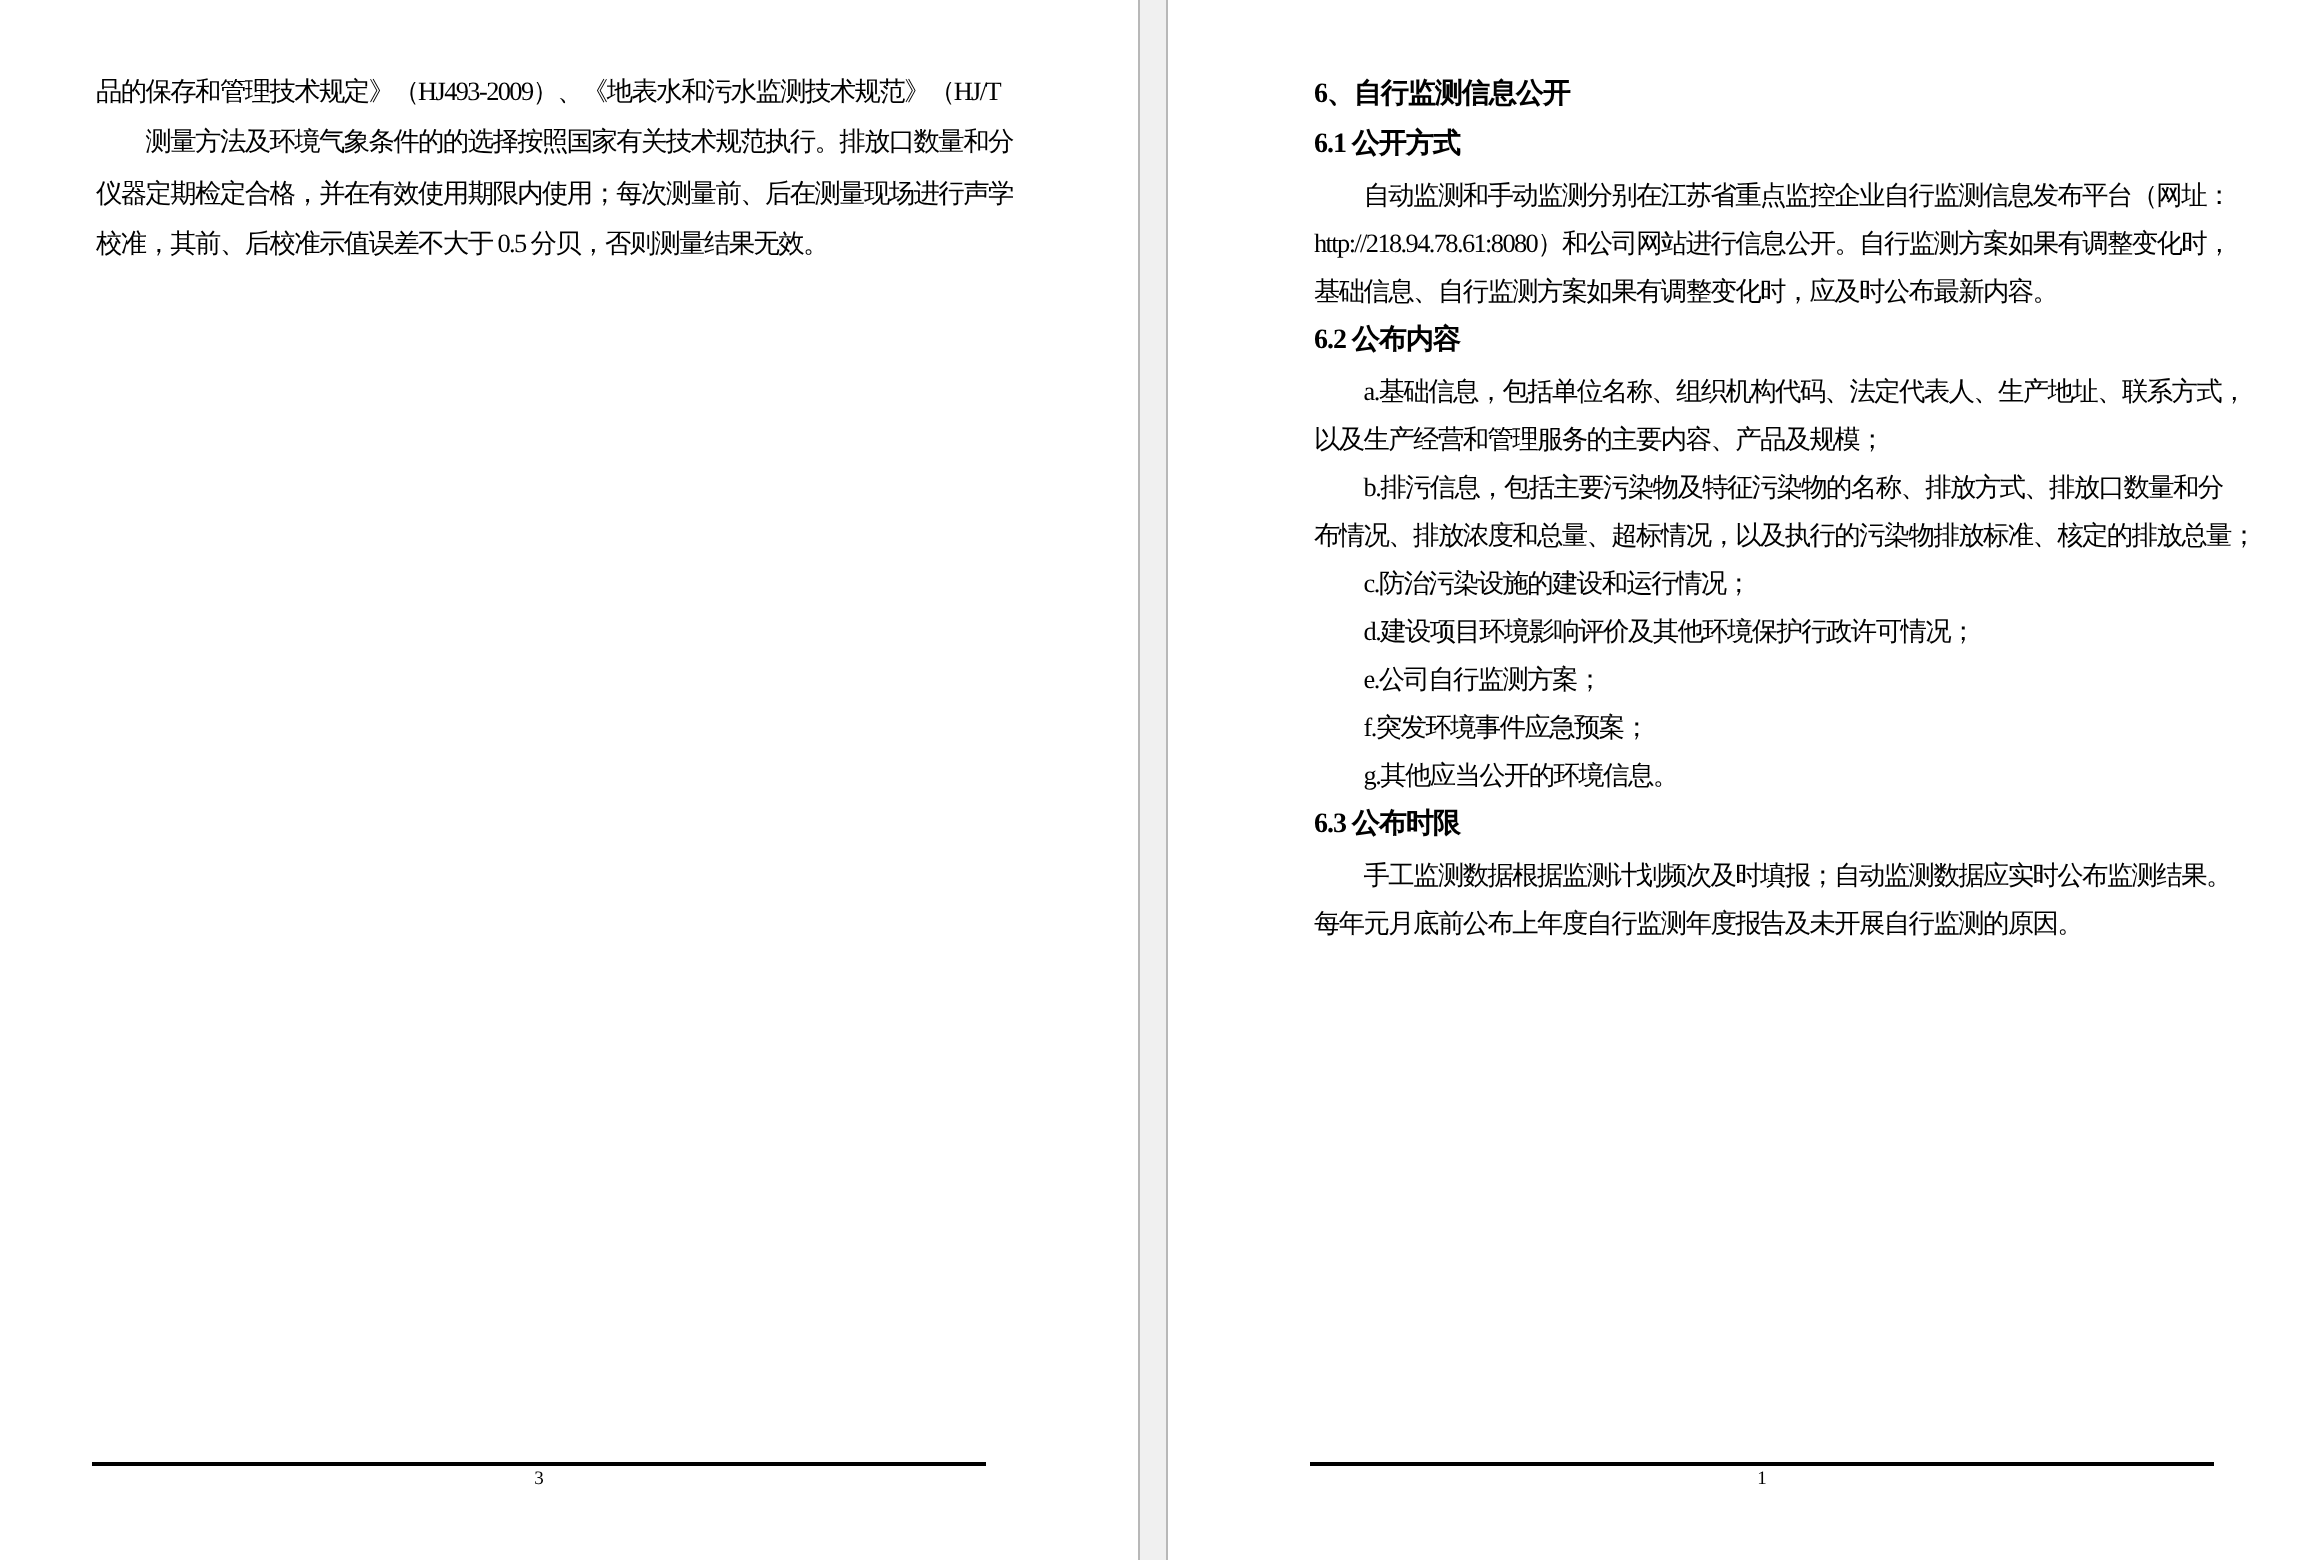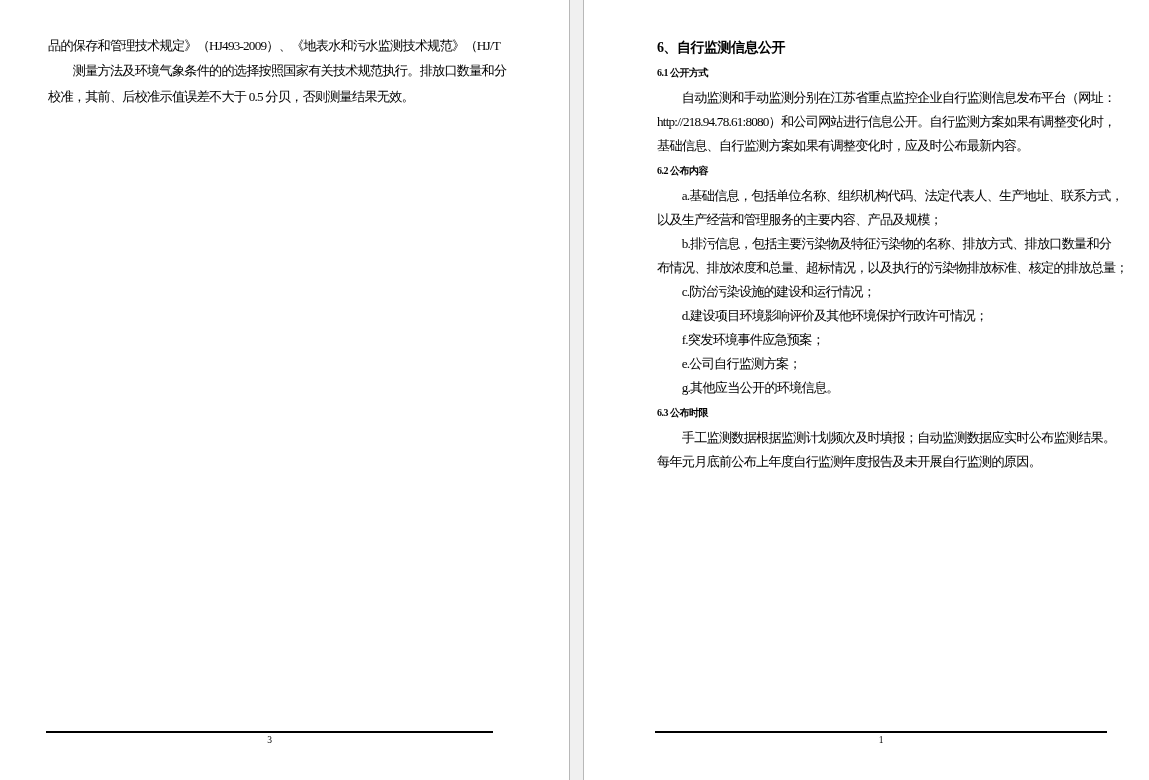--- a/index.html
+++ b/index.html
@@ -38,21 +38,21 @@
     white-space: nowrap;
   }
   .content-left  .line { line-height: 25.3px; }
   .content-right .line { line-height: 24px; }
   .h1 {
     font-size: 14px; font-weight: bold;
     letter-spacing: -0.5px; line-height: 24px;
     white-space: nowrap;
   }
   .h2 {
-    font-size: 10px; font-weight: bold;
+    font-size: 14px; font-weight: bold;
     letter-spacing: -0.5px; line-height: 26px;
     white-space: nowrap;
   }
   .footer-rule {
     position: absolute; top: 731px; height: 0;
     border-top: 2px solid #000000;
   }
   .footer-rule-left  { left: 46px; width: 447px; }
   .footer-rule-right { left: 71px; width: 452px; }
   .page-num {
@@ -65,20 +65,21 @@
 </style>
 </head>
 <body>
 
 <div class="screen">
 
   <div class="page page-left">
     <div class="content content-left">
         <div class="line">品的保存和管理技术规定》（HJ493-2009）、《地表水和污水监测技术规范》（HJ/T</div>
         <div class="line">　　测量方法及环境气象条件的的选择按照国家有关技术规范执行。排放口数量和分</div>
+        <div class="line">仪器定期检定合格，并在有效使用期限内使用；每次测量前、后在测量现场进行声学</div>
         <div class="line">校准，其前、后校准示值误差不大于 0.5 分贝，否则测量结果无效。</div>
       </div>
     <div class="footer-rule footer-rule-left"></div>
     <div class="page-num page-num-left">3</div>
   </div>
 
   <div class="page-gap"></div>
 
   <div class="page page-right">
     <div class="content content-right">
@@ -87,22 +88,22 @@
         <div class="line">　　自动监测和手动监测分别在江苏省重点监控企业自行监测信息发布平台（网址：</div>
         <div class="line">http://218.94.78.61:8080）和公司网站进行信息公开。自行监测方案如果有调整变化时，</div>
         <div class="line">基础信息、自行监测方案如果有调整变化时，应及时公布最新内容。</div>
         <div class="h2">6.2 公布内容</div>
         <div class="line">　　a.基础信息，包括单位名称、组织机构代码、法定代表人、生产地址、联系方式，</div>
         <div class="line">以及生产经营和管理服务的主要内容、产品及规模；</div>
         <div class="line">　　b.排污信息，包括主要污染物及特征污染物的名称、排放方式、排放口数量和分</div>
         <div class="line">布情况、排放浓度和总量、超标情况，以及执行的污染物排放标准、核定的排放总量；</div>
         <div class="line">　　c.防治污染设施的建设和运行情况；</div>
         <div class="line">　　d.建设项目环境影响评价及其他环境保护行政许可情况；</div>
+        <div class="line">　　e.公司自行监测方案；</div>
         <div class="line">　　f.突发环境事件应急预案；</div>
-        <div class="line">　　e.公司自行监测方案；</div>
         <div class="line">　　g.其他应当公开的环境信息。</div>
         <div class="h2">6.3 公布时限</div>
         <div class="line">　　手工监测数据根据监测计划频次及时填报；自动监测数据应实时公布监测结果。</div>
         <div class="line">每年元月底前公布上年度自行监测年度报告及未开展自行监测的原因。</div>
       </div>
     <div class="footer-rule footer-rule-right"></div>
     <div class="page-num page-num-right">1</div>
   </div>
 
 </div>

